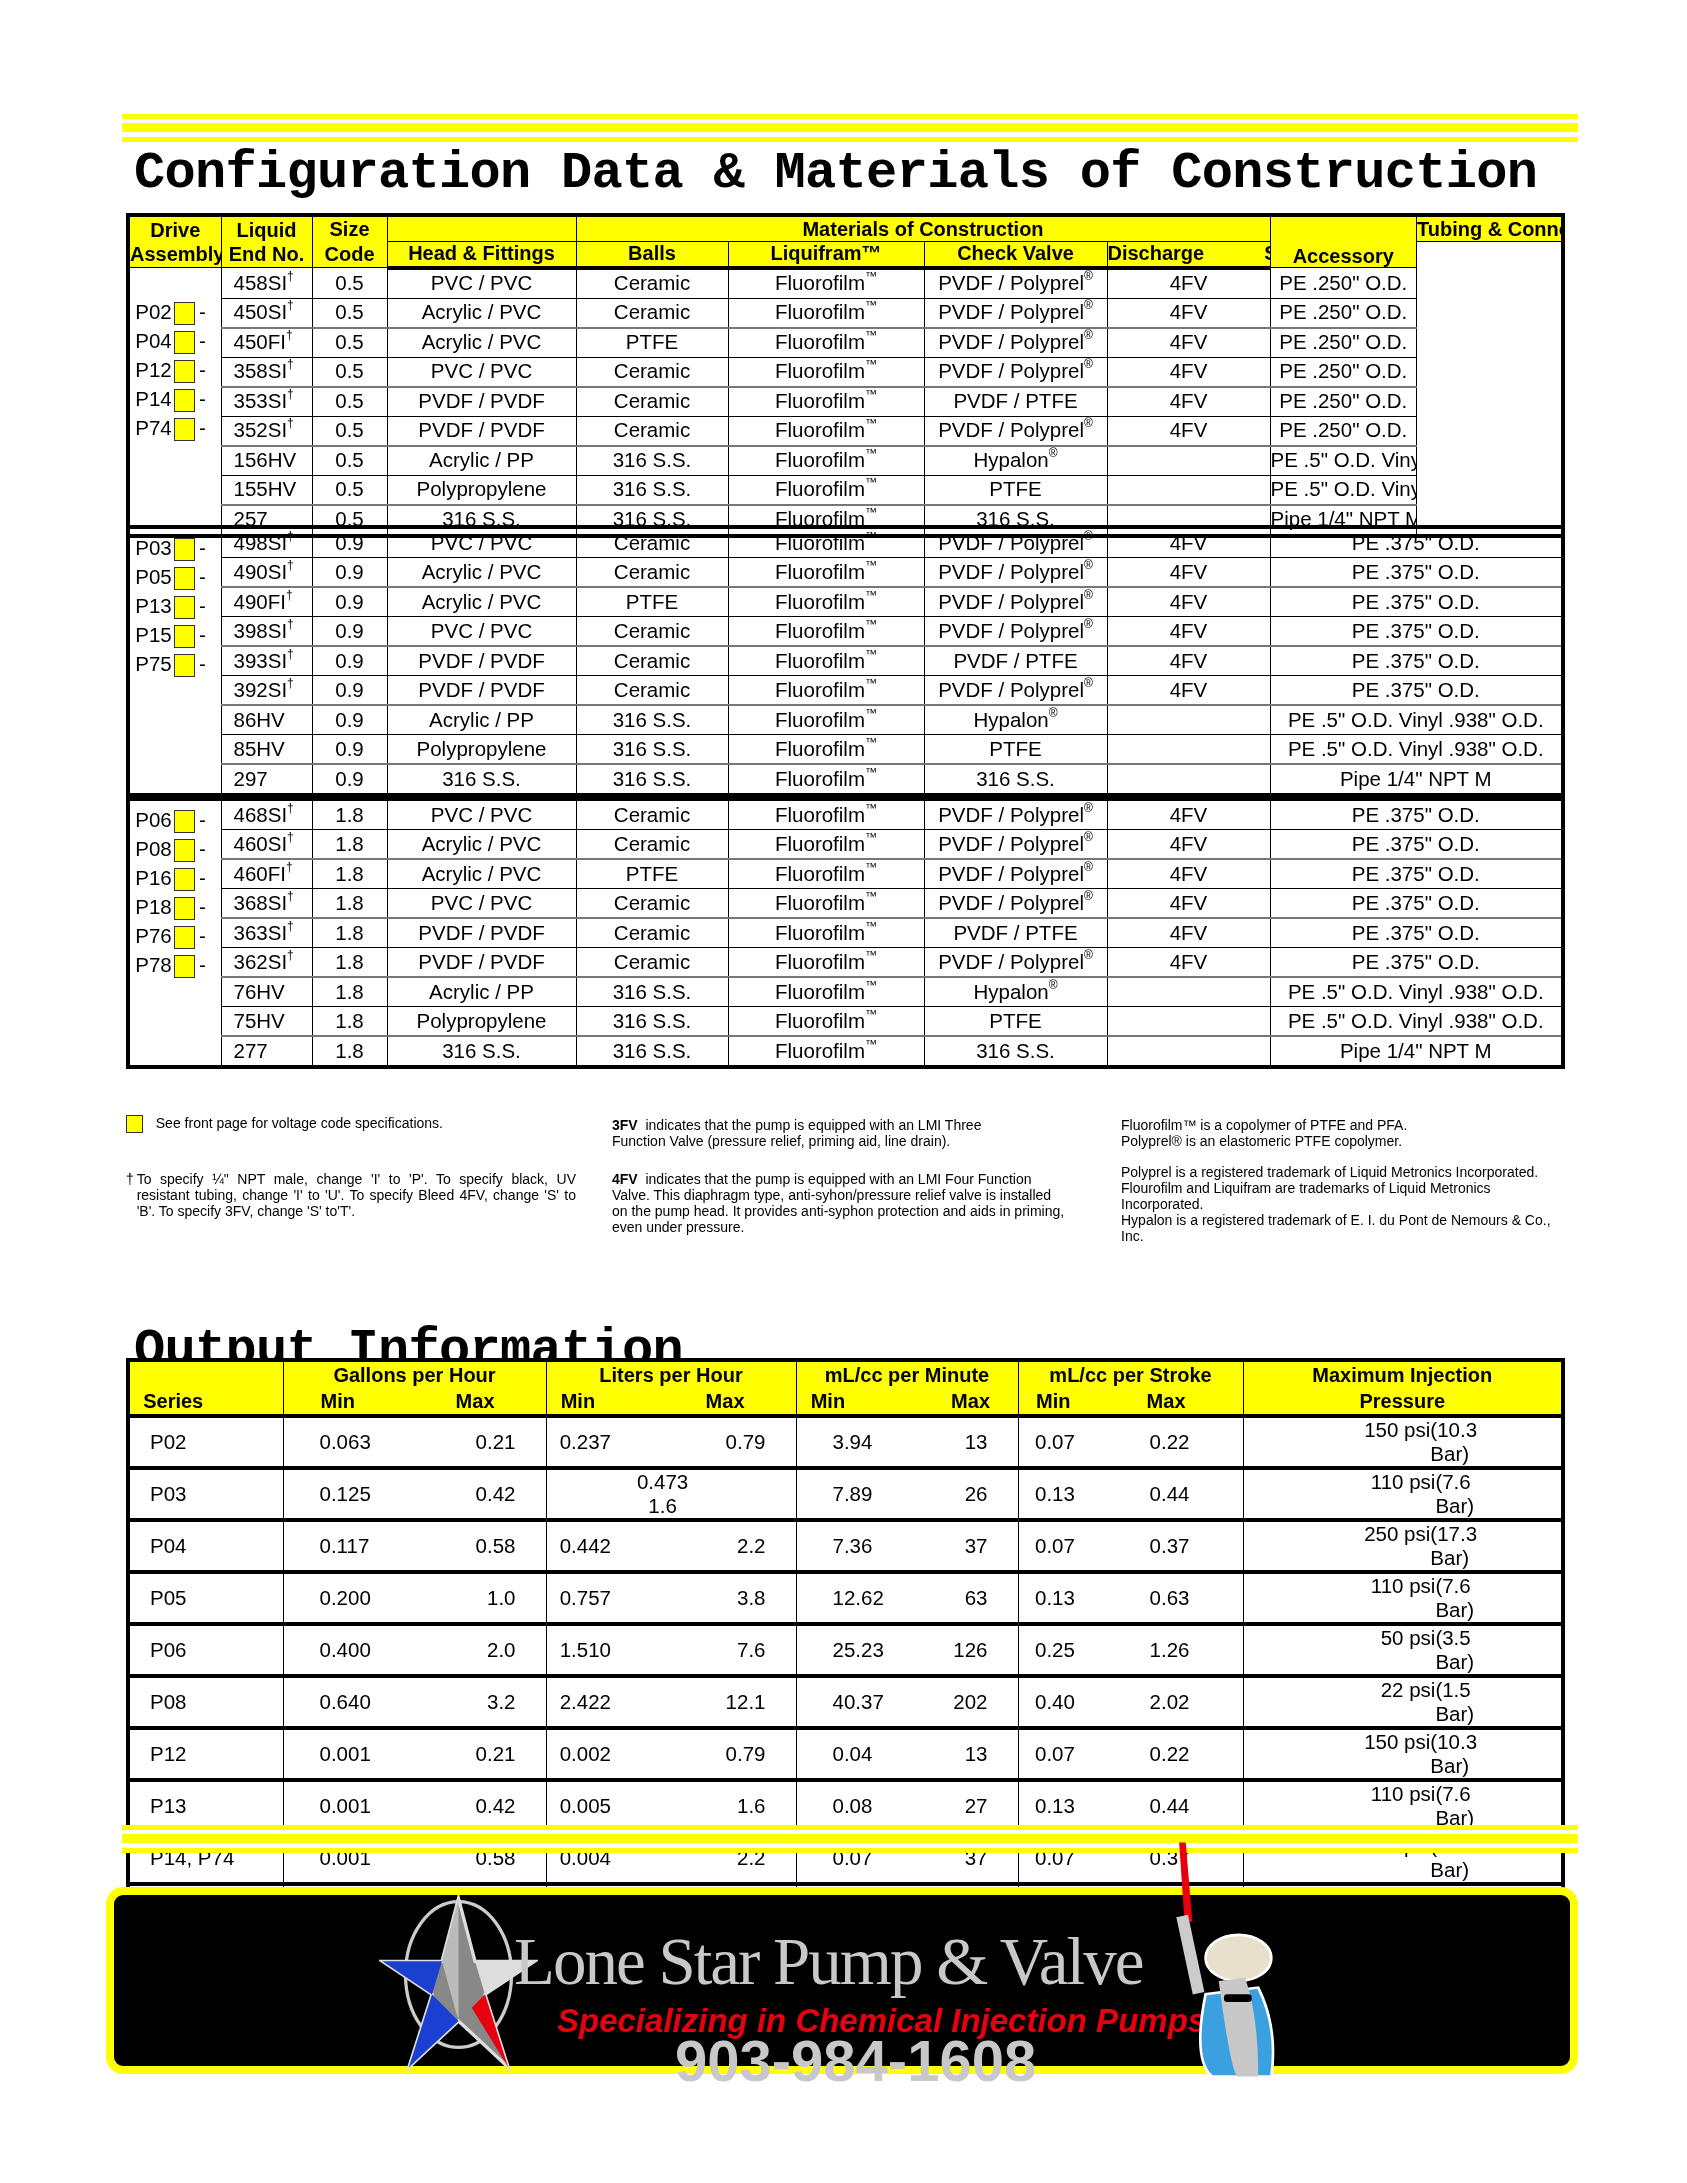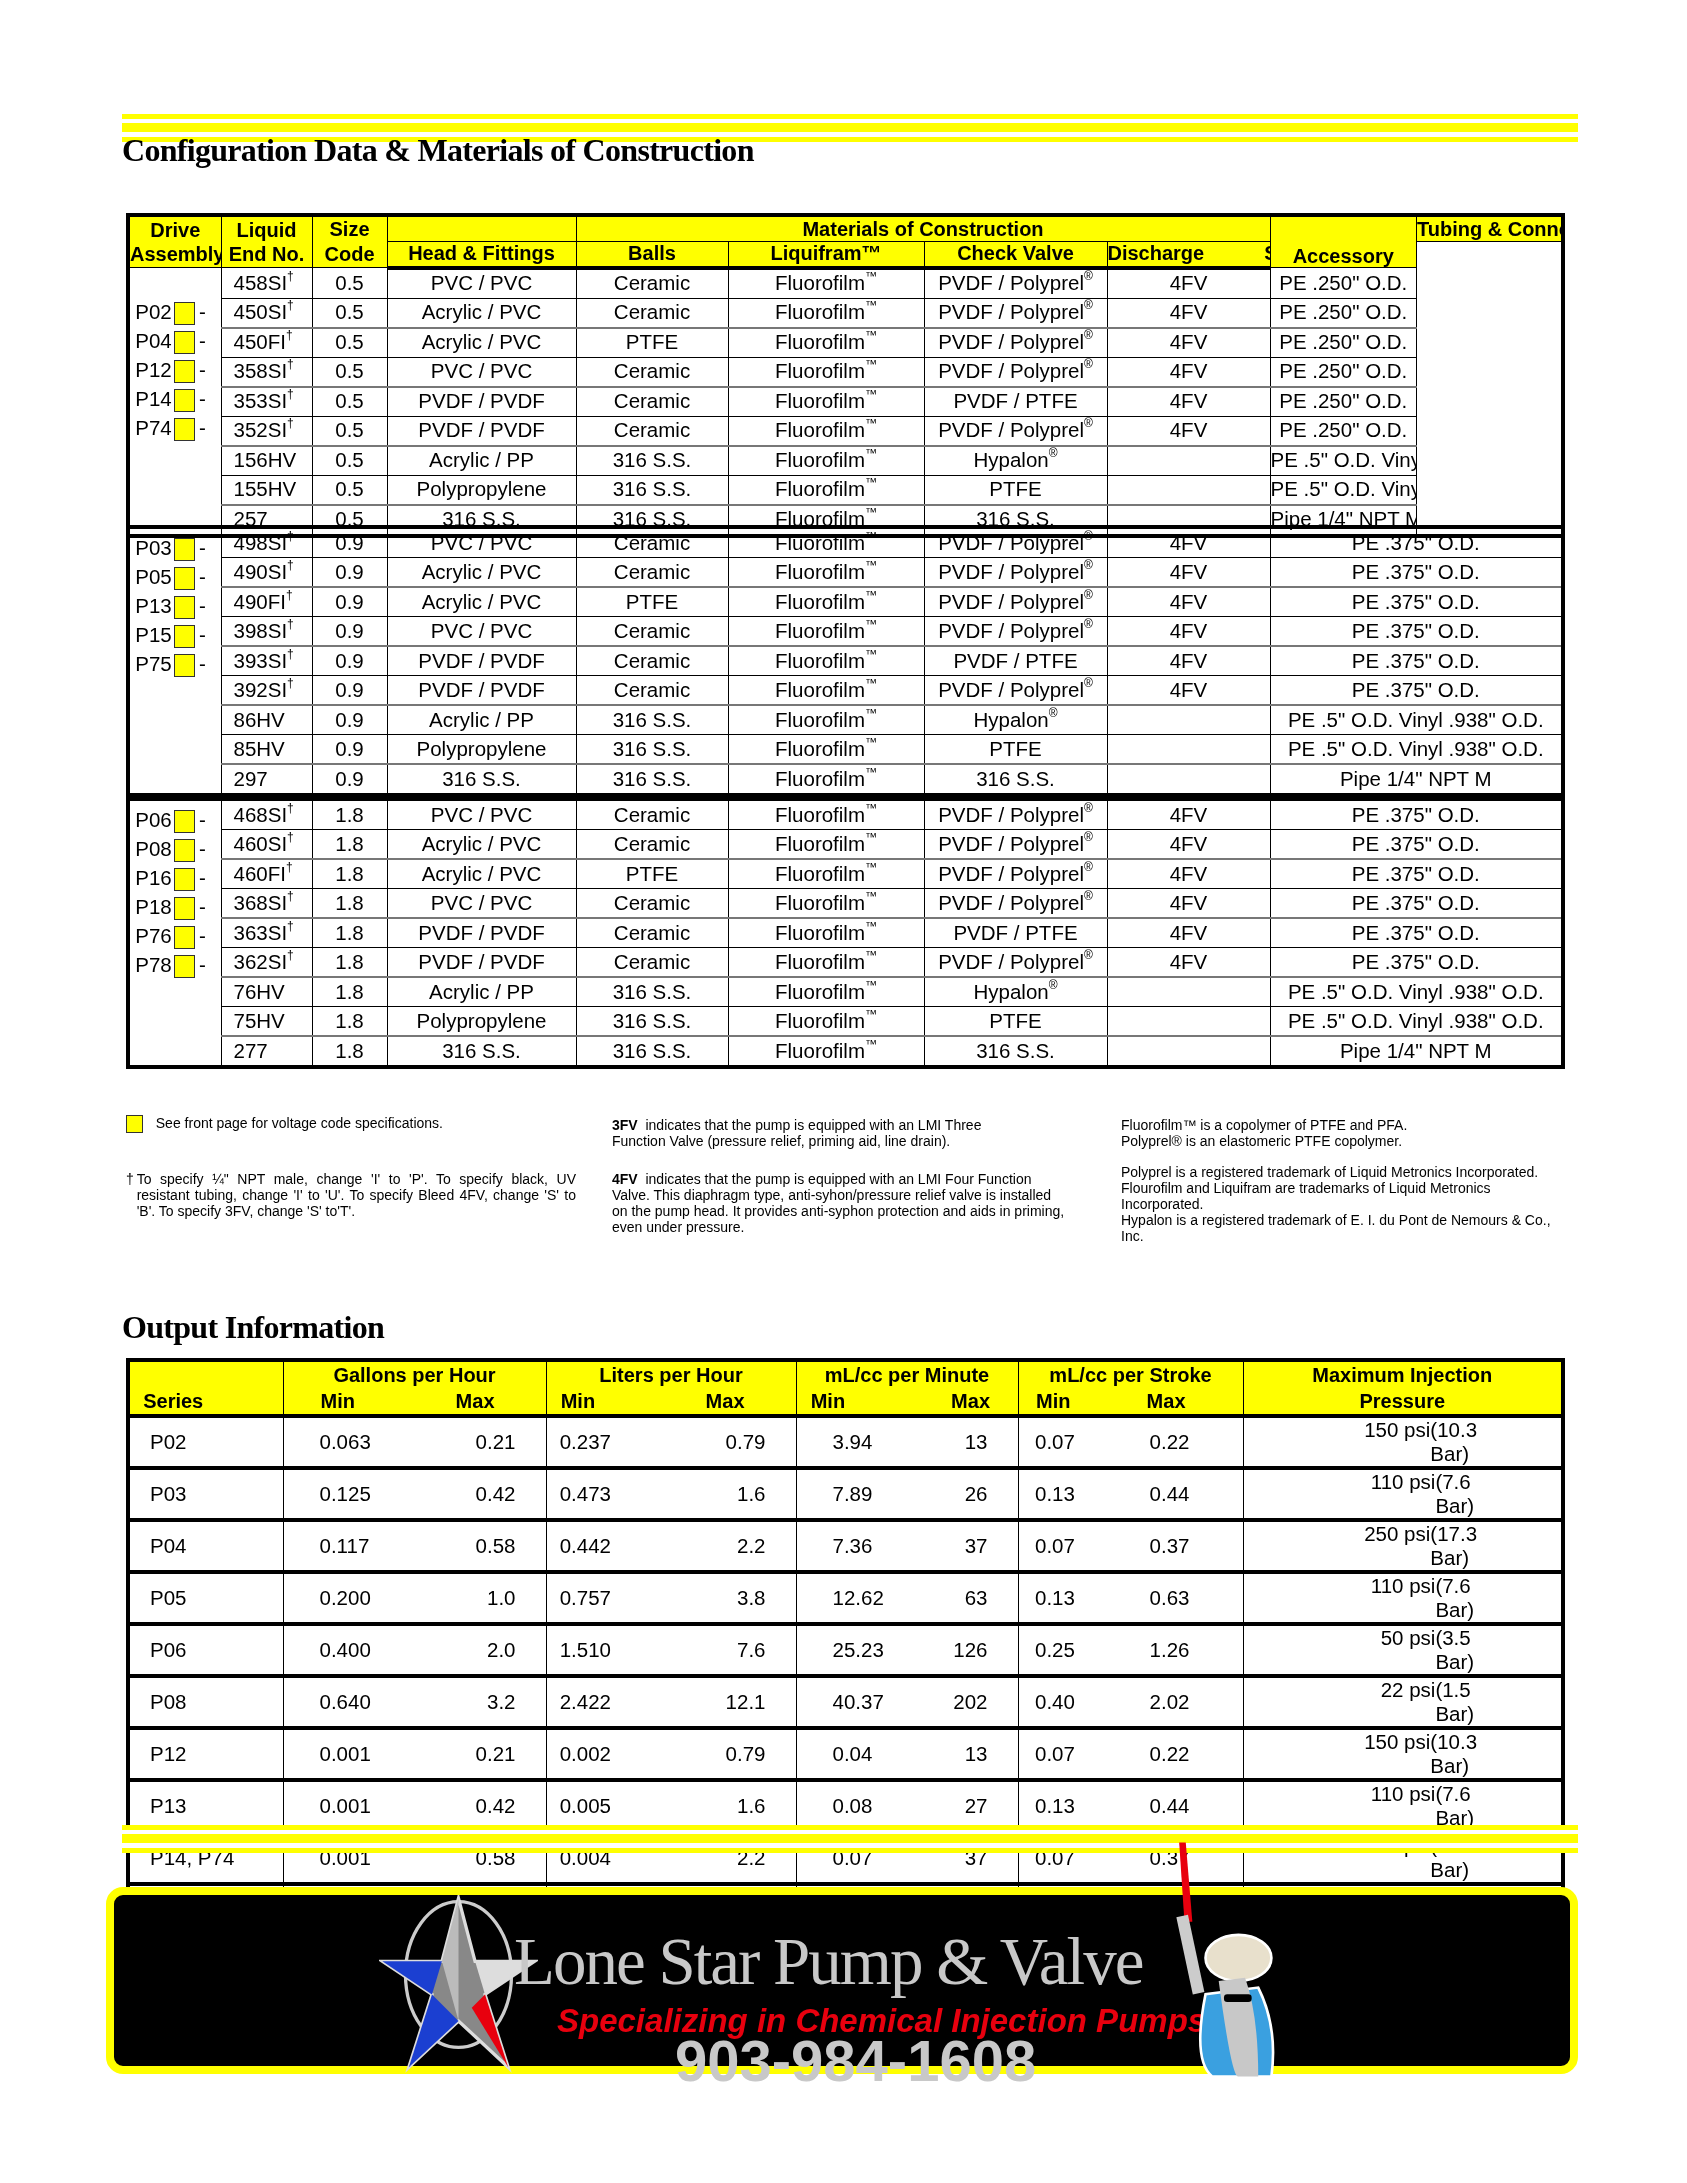--- a/index.html
+++ b/index.html
@@ -3,21 +3,21 @@
 <meta charset="utf-8">
 <style>
   html, body { margin:0; padding:0; background:#ffffff; }
   body { width:1687px; height:2183px; position:relative; overflow:hidden; font-family:"Liberation Sans", sans-serif; color:#000; }
   .stripes { position:absolute; left:122px; width:1456px; }
   .stripes .s1 { height:4.6px; background:#ffff00; }
   .stripes .g1 { height:4.6px; background:#fff; }
   .stripes .s2 { height:9.3px; background:#ffff00; }
   .stripes .g2 { height:4.6px; background:#fff; }
   .stripes .s3 { height:4.6px; background:#ffff00; }
-  h1.section-title { position:absolute; left:122px; margin:0; font-family:Liberation Serif, serif; font-weight:bold; font-size:32px; letter-spacing:-0.7px; }
+  h1.section-title { position:absolute; left:122px; margin:12px; font-family:Liberation Mono, monospace; font-weight:bold; font-size:52px; letter-spacing:-0.7px; }
 
   table.cfg { position:absolute; left:126px; width:1439px; border-collapse:collapse; font-family:"Liberation Sans Narrow","Liberation Sans", sans-serif; font-size:20.5px; table-layout:fixed; border:4px solid #000; }
   table.cfg td, table.cfg th { border:1.3px solid #000; padding:0; text-align:center; height:28px; line-height:26.5px; white-space:nowrap; overflow:hidden; }
   table.cfg tr.grey td { border-bottom:2px solid #777; }
   table.cfg thead th { background:#ffff00; font-weight:bold; font-size:20px; height:22.5px; line-height:22.5px; }
   table.cfg thead tr.h2 th { border-bottom:4px solid #000; }
   .sq { display:inline-block; width:18.5px; height:21px; background:#ffff00; border:1.3px solid #333; vertical-align:middle; margin:0 4px 0 2.6px; }
   td.drive { text-align:left !important; padding-left:5.3px !important; vertical-align:top; }
   .drive-line { height:29px; line-height:29px; font-size:20.5px; }
   td.endno { text-align:left !important; padding-left:12px !important; }
@@ -522,21 +522,21 @@
       </tr>
       <tr>
         <td class="series">P03</td>
         <td>
           <div class="pair" style="padding:0 30px 0 36px;">
             <span>0.125</span>
             <span>0.42</span>
           </div>
         </td>
         <td>
-          <div class="pair" style="padding:0 30px 0 13.2px;">
+          <div class="pair" style="padding:0 30px 0 13.2px;flex-direction:column;">
             <span>0.473</span>
             <span>1.6</span>
           </div>
         </td>
         <td>
           <div class="pair" style="padding:0 30px 0 36px;">
             <span>7.89</span>
             <span>26</span>
           </div>
         </td>

